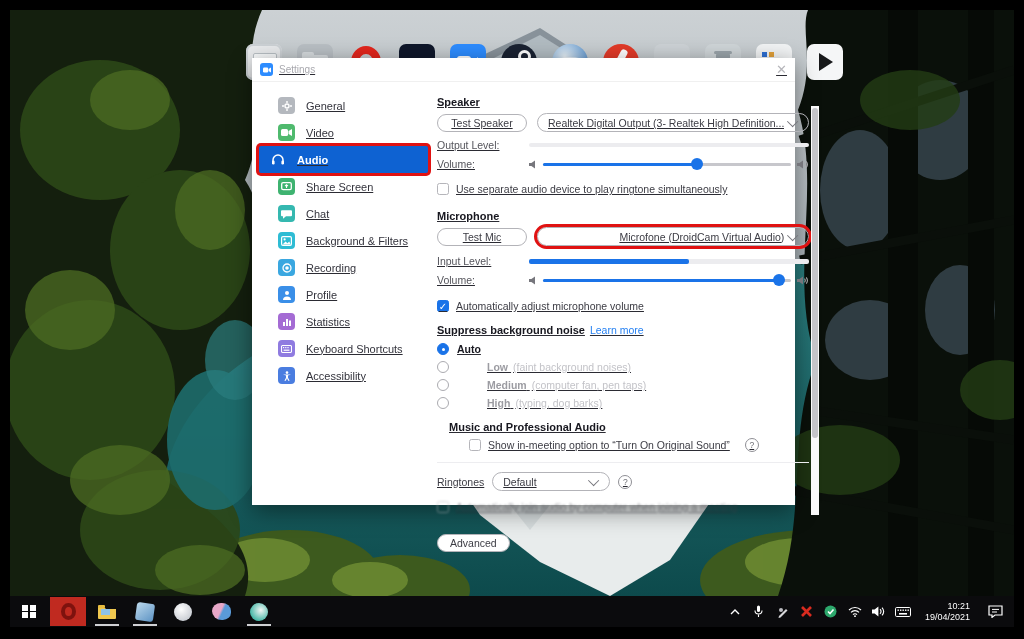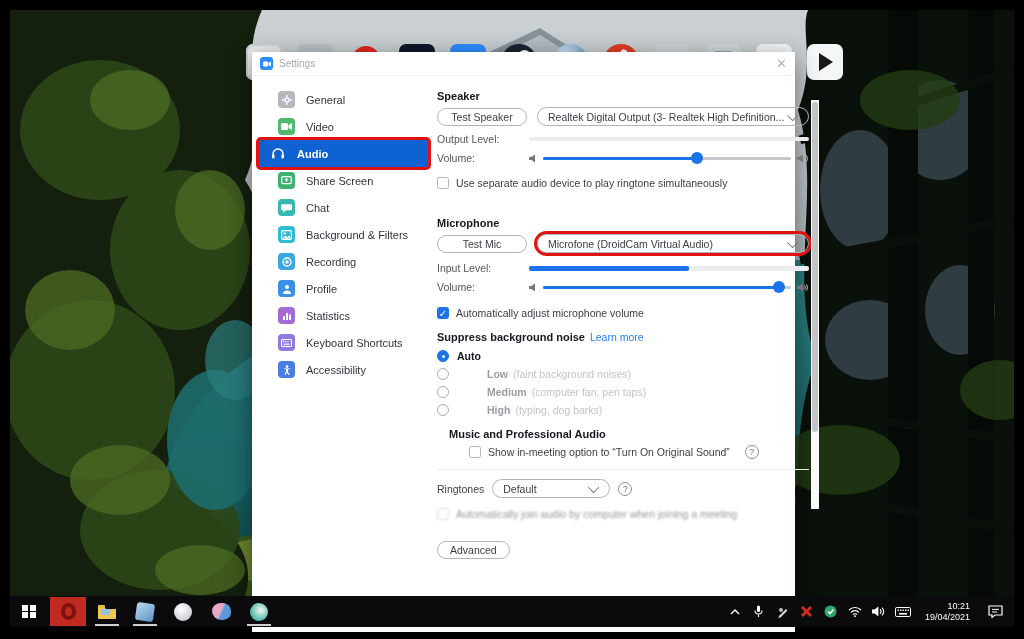--- a/index.html
+++ b/index.html
@@ -5,22 +5,22 @@
   html,body{margin:0;padding:0;background:#000;width:1024px;height:639px;overflow:hidden;
     font-family:"Liberation Sans",sans-serif;-webkit-font-smoothing:antialiased;}
   .abs{position:absolute;}
   
   #desktop{left:10px;top:10px;width:1004px;height:586px;overflow:hidden;background:#1c4e50;}
   #desktop svg{display:block;}
   
   #dock{left:246px;top:44px;display:flex;gap:15px;z-index:2;}
   .dicon{width:36px;height:36px;border-radius:7px;position:relative;flex:0 0 auto;}
   
-  #win{left:252px;top:52px;width:543px;height:580px;background:#fff;z-index:5;
-       box-shadow:0 6px 22px rgba(0,0,0,.45);font-size:11px;color:#2b2b33;}
+  #win{left:252px;top:58px;width:543px;height:447px;background:#fff;z-index:5;
+       box-shadow:0 6px 22px rgba(0,0,0,.45);font-size:11px;color:#2b2b33;text-decoration:underline;}
   #titlebar{height:23px;display:flex;align-items:center;padding:0 8px;border-bottom:1px solid #f0f0f0;}
   #titlebar .zi{width:13px;height:13px;border-radius:3px;background:#2d8cff;display:flex;align-items:center;justify-content:center;}
   #titlebar .t{color:#a8a8ae;font-size:10px;margin-left:6px;}
   #titlebar .x{margin-left:auto;color:#b5b5ba;font-size:13px;line-height:13px;cursor:pointer;}
   #winbody{display:flex;height:433px;}
   
   #sidebar{width:183px;padding-top:10px;flex:0 0 auto;}
   .sitem{height:27px;display:flex;align-items:center;padding-left:26px;gap:11px;cursor:pointer;}
   .sitem .lbl{font-size:11px;color:#33333c;}
   .sitem.sel{background:#0e62d2;margin:0 7px;border-radius:2px;padding-left:10px;
@@ -31,21 +31,21 @@
   #content{flex:1;padding:14px 10px 0 2px;position:relative;}
   .h{font-weight:bold;font-size:11px;color:#17171f;margin:0 0 5px 0;}
   .row{display:flex;align-items:center;margin-bottom:7px;}
   .btn{border:1px solid #b3b3b8;border-radius:11px;background:#fff;color:#3c3c44;
        font-size:10.5px;padding:2px 0;width:90px;text-align:center;cursor:pointer;flex:0 0 auto;}
   .select{border:1px solid #b3b3b8;border-radius:11px;height:17px;display:flex;align-items:center;
           padding:0 10px;margin-left:10px;flex:1;cursor:pointer;min-width:0;}
   .select .tx{font-size:10.5px;color:#3c3c44;white-space:nowrap;overflow:hidden;text-overflow:ellipsis;flex:1;}
   .chev{width:7px;height:7px;border-left:1.4px solid #76767c;border-bottom:1.4px solid #76767c;
         transform:rotate(-45deg) translateY(-2px);flex:0 0 auto;margin-left:6px;}
-  .redbox{outline:3px solid #e01212;}
+  .redbox{outline:3px solid #e01212;text-align:right;}
   .lvlbl{width:92px;color:#55555c;font-size:10.5px;flex:0 0 auto;}
   .meter{flex:1;height:4px;border-radius:2px;background:#ececef;position:relative;}
   .meter .fill{height:100%;border-radius:2px;background:#1a73e8;}
   .slider{flex:1;display:flex;align-items:center;gap:6px;}
   .track{flex:1;height:3px;border-radius:2px;background:#c7c7cc;position:relative;}
   .track .fill{height:100%;background:#1a73e8;border-radius:2px;position:relative;}
   .thumb{position:absolute;right:-6px;top:-5px;width:12px;height:12px;border-radius:50%;
          background:#1a73e8;cursor:pointer;}
   .spk{flex:0 0 auto;}
   .cbrow{display:flex;align-items:center;gap:7px;margin:11px 0 7px 0;}
@@ -358,21 +358,21 @@
               <path d="M0,3 h2.4 L6,0.4 V8.6 L2.4,6 H0 Z" fill="#76767c"></path>
               <path d="M7.5,2.6 a3,3 0 0 1 0,3.8 M9.2,1.4 a5,5 0 0 1 0,6.2" stroke="#a9a9ad" stroke-width="1.1" fill="none"></path>
             </svg>
         </div>
       </div>
       <div class="cbrow" style="margin-top:13px;">
         <span class="cb"></span>
         <span class="cbl">Use separate audio device to play ringtone simultaneously</span>
       </div>
 
-      <div class="h" style="margin-top:28px;">Microphone</div>
+      <div class="h" style="margin-top:15px;">Microphone</div>
       <div class="row">
         <button class="btn">Test Mic</button>
         <div class="select redbox">
           <span class="tx">Microfone (DroidCam Virtual Audio)</span>
           <span class="chev"></span>
         </div>
       </div>
       <div class="row" style="margin-top:9px;">
         <span class="lvlbl">Input Level:</span>
         <div class="meter" style="height:5px;">

